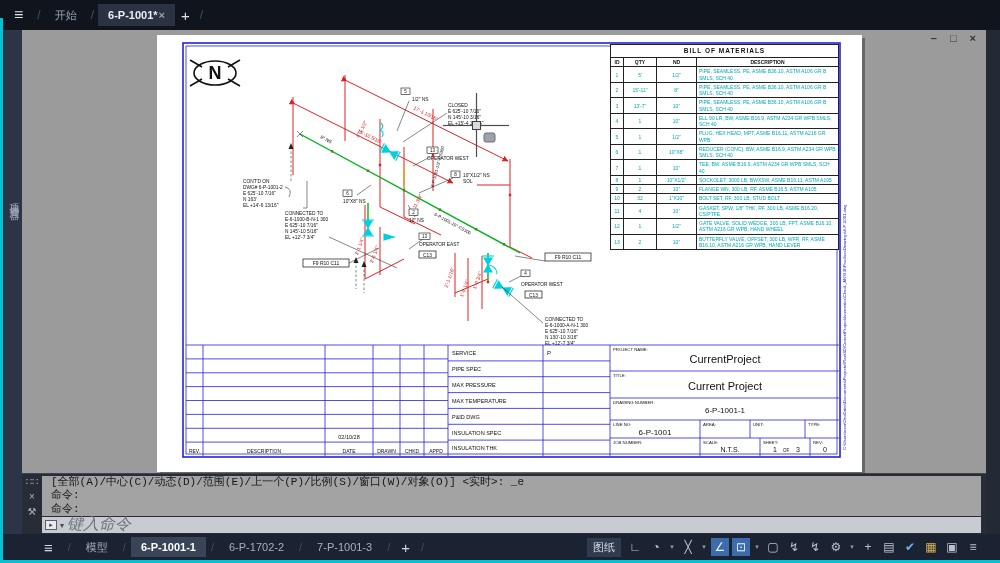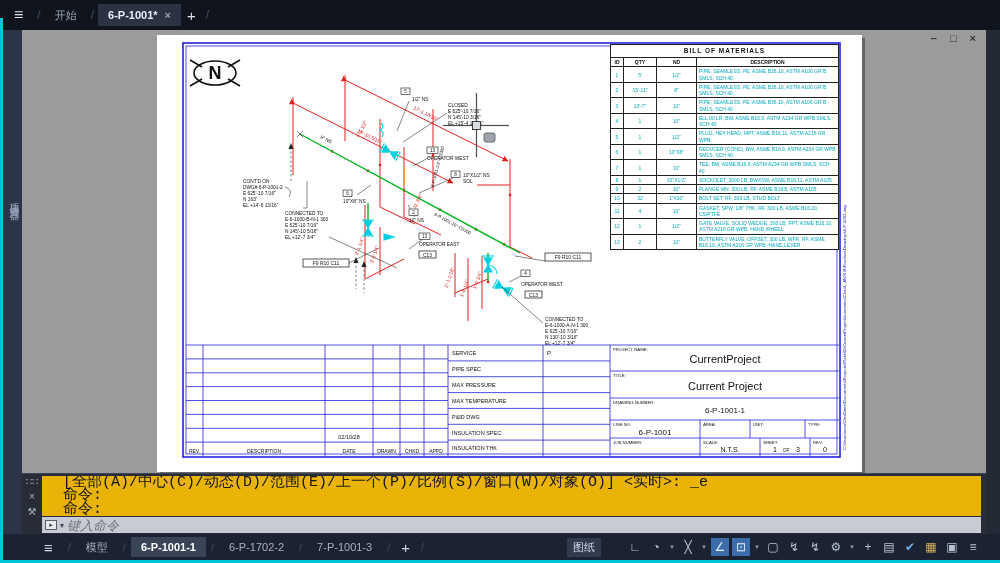--- a/index.html
+++ b/index.html
@@ -6,21 +6,21 @@
   body{font-family:"Liberation Sans",sans-serif;background:#0c0f16}
   .app{position:relative;width:1000px;height:563px;background:#11151f;overflow:hidden}
   
   .accent-left{position:absolute;left:0;top:18px;bottom:0;width:3px;background:#00c3d6;z-index:60}
   .accent-bottom{position:absolute;left:0;right:0;bottom:0;height:3px;background:#00c3d6;z-index:60}
   
   .topbar{position:absolute;left:0;top:0;right:0;height:30px;background:#10141d;display:flex;align-items:center;color:#9aa3b3;font-size:11px}
   .topbar .burger{color:#dde3ec;font-size:16px;margin:0 10px 0 14px;cursor:default}
   .tb-slash{color:#444d5f;margin:0 4px;font-size:12px}
   .doc-tab{padding:5px 10px;color:#9aa3b3}
-  .doc-tab.active{background:#2b3342;color:#e9eef5;font-weight:bold;display:flex;align-items:center;gap:7px}
+  .doc-tab.active{background:#2b3342;color:#e9eef5;font-weight:bold;display:flex;align-items:center;gap:1px}
   .doc-tab .closex{color:#98a1b1;font-size:11px}
   .tb-plus{color:#dde3ec;font-size:15px;padding:0 6px}
   
   .sidebar{position:absolute;left:3px;top:30px;width:19px;bottom:29px;background:#2b3547;z-index:5}
   .sidebar-label{writing-mode:vertical-lr;font-size:10px;color:#9aa6ba;margin:165px 0 0 4px;letter-spacing:2px}
   
   .rightstrip{position:absolute;left:986px;top:30px;width:14px;bottom:29px;background:#232a36}
   
   .canvas{position:absolute;left:22px;top:30px;width:964px;height:443px;background:#9b9b9b}
   .win-controls{position:absolute;right:10px;top:2px;display:flex;gap:13px;color:#30343b;font-size:11px;font-weight:bold;z-index:20}
@@ -32,35 +32,35 @@
   .bom{position:absolute;left:453px;top:9px;width:229px;border-collapse:collapse;table-layout:fixed;background:#fff}
   .bom td{border:1px solid #222;font-size:5px;color:#00a9bb;text-align:center;padding:1px 2px;line-height:1.25;word-wrap:break-word}
   .bom .d{text-align:left}
   .bom .title-cell{font-size:6.5px;color:#111;font-weight:bold;padding:2px;letter-spacing:1px}
   .bom .head td{font-size:5px;color:#111;font-weight:bold}
   
   .crosshair{position:absolute;left:0;top:0;pointer-events:none;z-index:30}
   
   .cmdpanel{position:absolute;left:22px;top:473px;width:964px;height:61px;background:#272c37;border-top:1px solid #3e4553}
   .cmd-gutter{position:absolute;left:0;top:0;width:20px;bottom:0;display:flex;flex-direction:column;align-items:center;color:#aab3c0;font-size:10px;padding-top:2px;gap:4px}
-  .cmd-history{position:absolute;left:20px;top:2px;right:5px;height:40px;background:#eab308;color:#14161a;font-family:"Liberation Mono",monospace;font-size:15px;line-height:13.3px;padding-left:21px;overflow:hidden}
+  .cmd-history{position:absolute;left:20px;top:2px;right:5px;height:40px;background:#a3a3a3;color:#14161a;font-family:"Liberation Mono",monospace;font-size:11px;line-height:13.3px;padding-left:9px;overflow:hidden}
   .cmd-inputrow{position:absolute;left:20px;top:43px;right:5px;height:16px;background:#c8cbd1;display:flex;align-items:center;gap:3px;padding-left:3px}
   .cmd-box{width:12px;height:10px;border:1px solid #5a5e66;background:#e8eaee;font-size:7px;line-height:8px;text-align:center;color:#43474f}
   .cmd-caret{font-size:8px;color:#43474f}
-  .cmd-input{flex:1;border:none;background:transparent;font-family:Liberation Sans, sans-serif;font-size:13px;color:#14161a;outline:none}
+  .cmd-input{flex:1;border:none;background:transparent;font-family:Liberation Mono, monospace;font-size:16px;color:#14161a;outline:none}
   .cmd-input::placeholder{color:#70747c;font-style:italic}
   
   .bottombar{position:absolute;left:0;right:0;top:534px;height:26px;background:#1b2231;display:flex;align-items:center;font-size:11px;color:#a7b0c0;z-index:50}
   .bottombar .burger{color:#d0d7e2;font-size:15px;margin:0 10px 0 44px}
   .bb-slash{color:#434c5f;margin:0 5px}
   .lay-tab{padding:4px 10px;color:#a7b0c0}
   .lay-tab.active{background:#3a4457;color:#ffffff;font-weight:bold}
   .bb-plus{color:#d0d7e2;font-size:15px;padding:0 6px}
   .statusbar{margin-left:auto;display:flex;align-items:center;gap:3px;padding-right:18px}
-  .st-btn{background:#323a4e;color:#d5dce8;padding:2px 6px;font-size:11px;margin-right:22px}
+  .st-btn{background:#323a4e;color:#d5dce8;padding:2px 6px;font-size:11px;margin-right:2px}
   .st-icon{width:18px;height:18px;display:flex;align-items:center;justify-content:center;color:#b9c2d0;font-size:12px}
   .st-icon.active{background:#3d6cab;color:#e3eefb}
   .st-caret{font-size:7px;color:#8f98a8;width:8px;text-align:center}
   .st-icon.color1{color:#6db1e8}
   .st-icon.color2{color:#d8b35a}
 </style>
 </head>
 <body>
 
 <div class="app">

